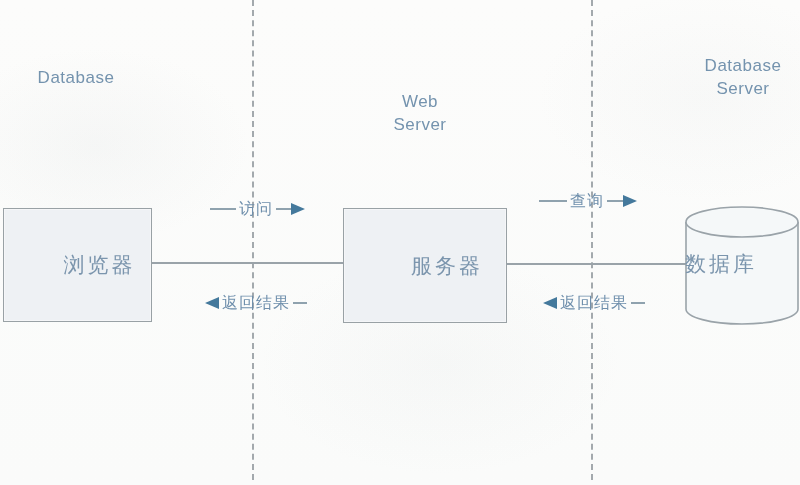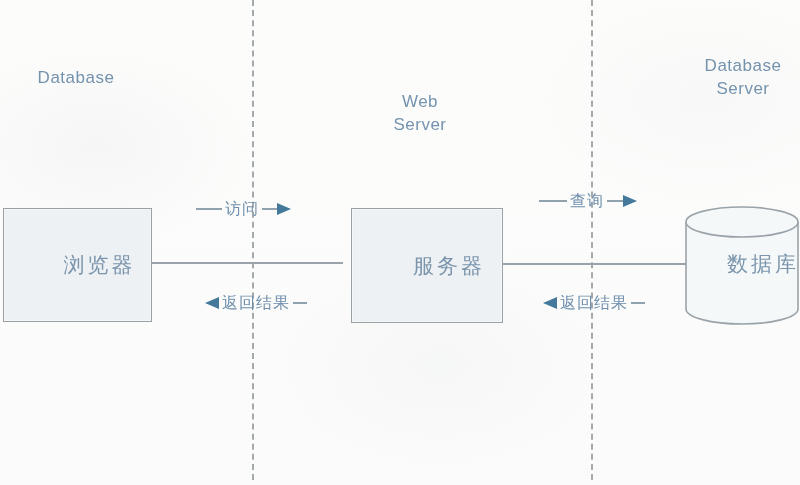--- a/index.html
+++ b/index.html
@@ -53,34 +53,34 @@
     color: #7b95ad;
     font-size: 21px;
     letter-spacing: 3px;
     display: flex;
     align-items: center;
     justify-content: center;
     box-shadow: 0 0 0 1px rgba(255,255,255,0.4) inset;
     padding-left: 44px;
   }
   .node-box.browser { left: 3px;   top: 208px; width: 149px; height: 114px; }
-  .node-box.server  { left: 351px; top: 208px; width: 152px; height: 115px; }
+  .node-box.server  { left: 343px; top: 208px; width: 164px; height: 115px; }
 
   
   .cylinder {
     position: absolute;
     left: 685px; top: 206px;
     width: 114px; height: 122px;
   }
   .cylinder svg { display: block; }
   .cylinder .cyl-label {
     position: absolute;
     left: 0; top: 44px;
     width: 114px;
-    text-align: right;
+    text-align: left;
     color: #7b95ad;
     font-size: 21px;
     letter-spacing: 3px;
   }
 
   
   .hline {
     position: absolute;
     height: 0;
     border-top: 2px solid #9aa3a9;
@@ -109,21 +109,21 @@
     border-top: 6px solid transparent;
     border-bottom: 6px solid transparent;
     border-left: 14px solid #44799c;
   }
   .tri-left {
     width: 0; height: 0;
     border-top: 6px solid transparent;
     border-bottom: 6px solid transparent;
     border-right: 14px solid #44799c;
   }
-  .arrow.visit        { left: 196px; top: 198px; font-family: Liberation Serif, serif; }
+  .arrow.visit        { left: 210px; top: 198px; font-family: Liberation Serif, serif; }
   .arrow.return-left  { left: 205px; top: 292px; }
   .arrow.query        { left: 539px; top: 190px; }
   .arrow.return-right { left: 543px; top: 292px; }
 </style>
 </head>
 <body>
 
 <div class="canvas">
 
   <div class="vsep one"></div>

